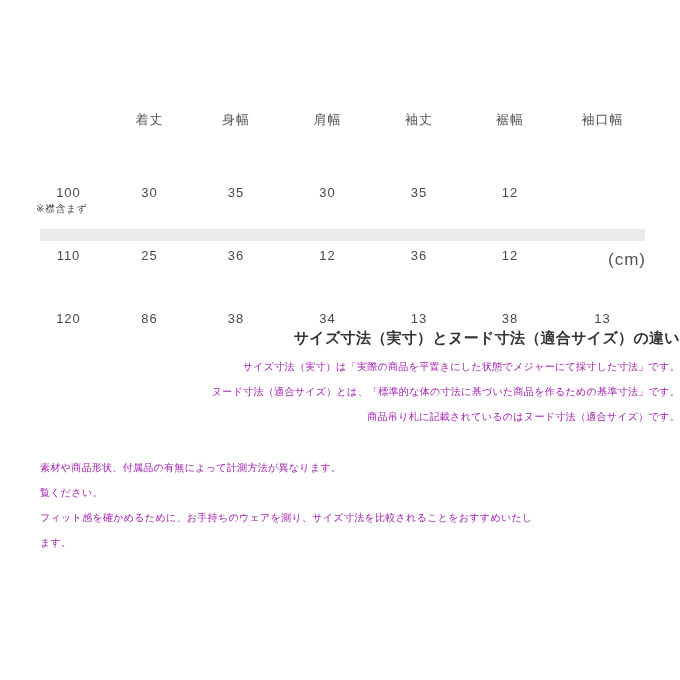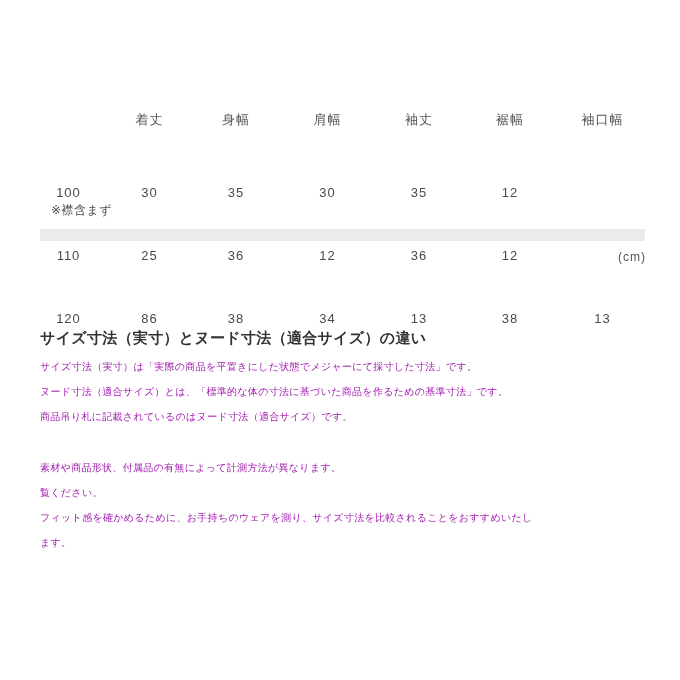--- a/index.html
+++ b/index.html
@@ -31,52 +31,52 @@
     font-size: 13px;
     line-height: 16px;
     color: #4a4a4a;
     letter-spacing: 1px;
     white-space: nowrap;
   }
   .trow.head .cell { color: #555555; padding-top: 4px; }
   .trow.body .cell { padding-top: 3px; }
   .table-note {
     position: absolute;
-    left: 51px;
+    left: 36px;
     top: 202px;
-    font-size: 12px;
+    font-size: 10px;
     color: #4a4a4a;
     letter-spacing: 0.5px;
   }
   
   .divider-bar {
     position: absolute;
     left: 40px;
     top: 229px;
     width: 605px;
     height: 12px;
     background: #ebebeb;
   }
   .unit-label {
     position: absolute;
     left: 560px;
     top: 250px;
     width: 86px;
     text-align: right;
-    font-size: 12px;
+    font-size: 17px;
     color: #555555;
     letter-spacing: 1px;
   }
   
   .text-section {
     position: absolute;
     left: 40px;
     width: 640px;
   }
-  .section-1 { top: 328px; }
+  .section-1 { top: 328px; text-align: right; }
   .section-2 { top: 455px; }
   .section-heading {
     font-size: 15px;
     font-weight: bold;
     color: #333333;
     line-height: 20px;
     margin-bottom: 6px;
     letter-spacing: 0.3px;
   }
   .section-line {

